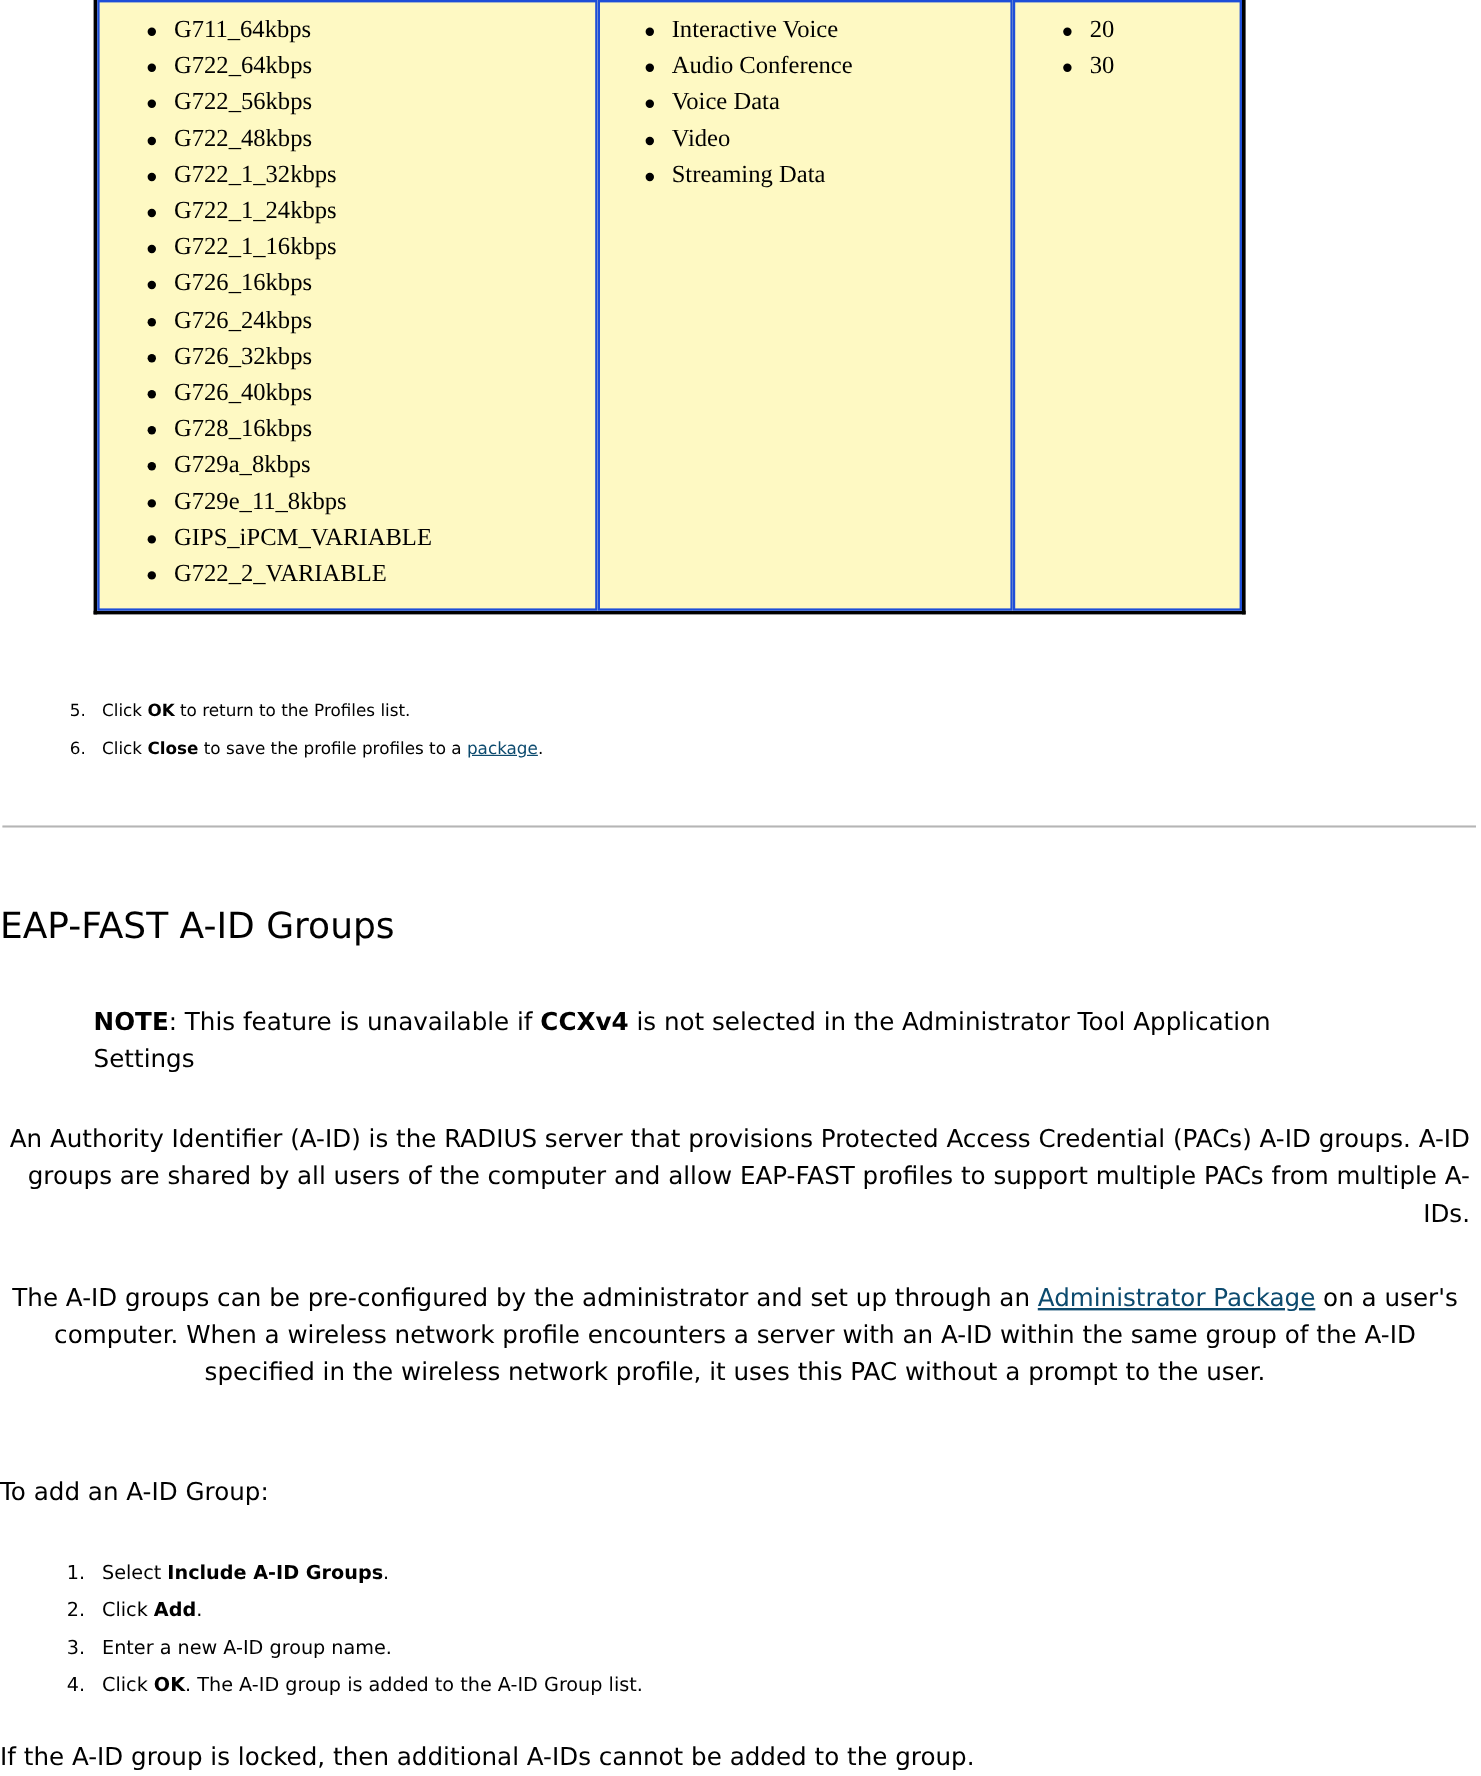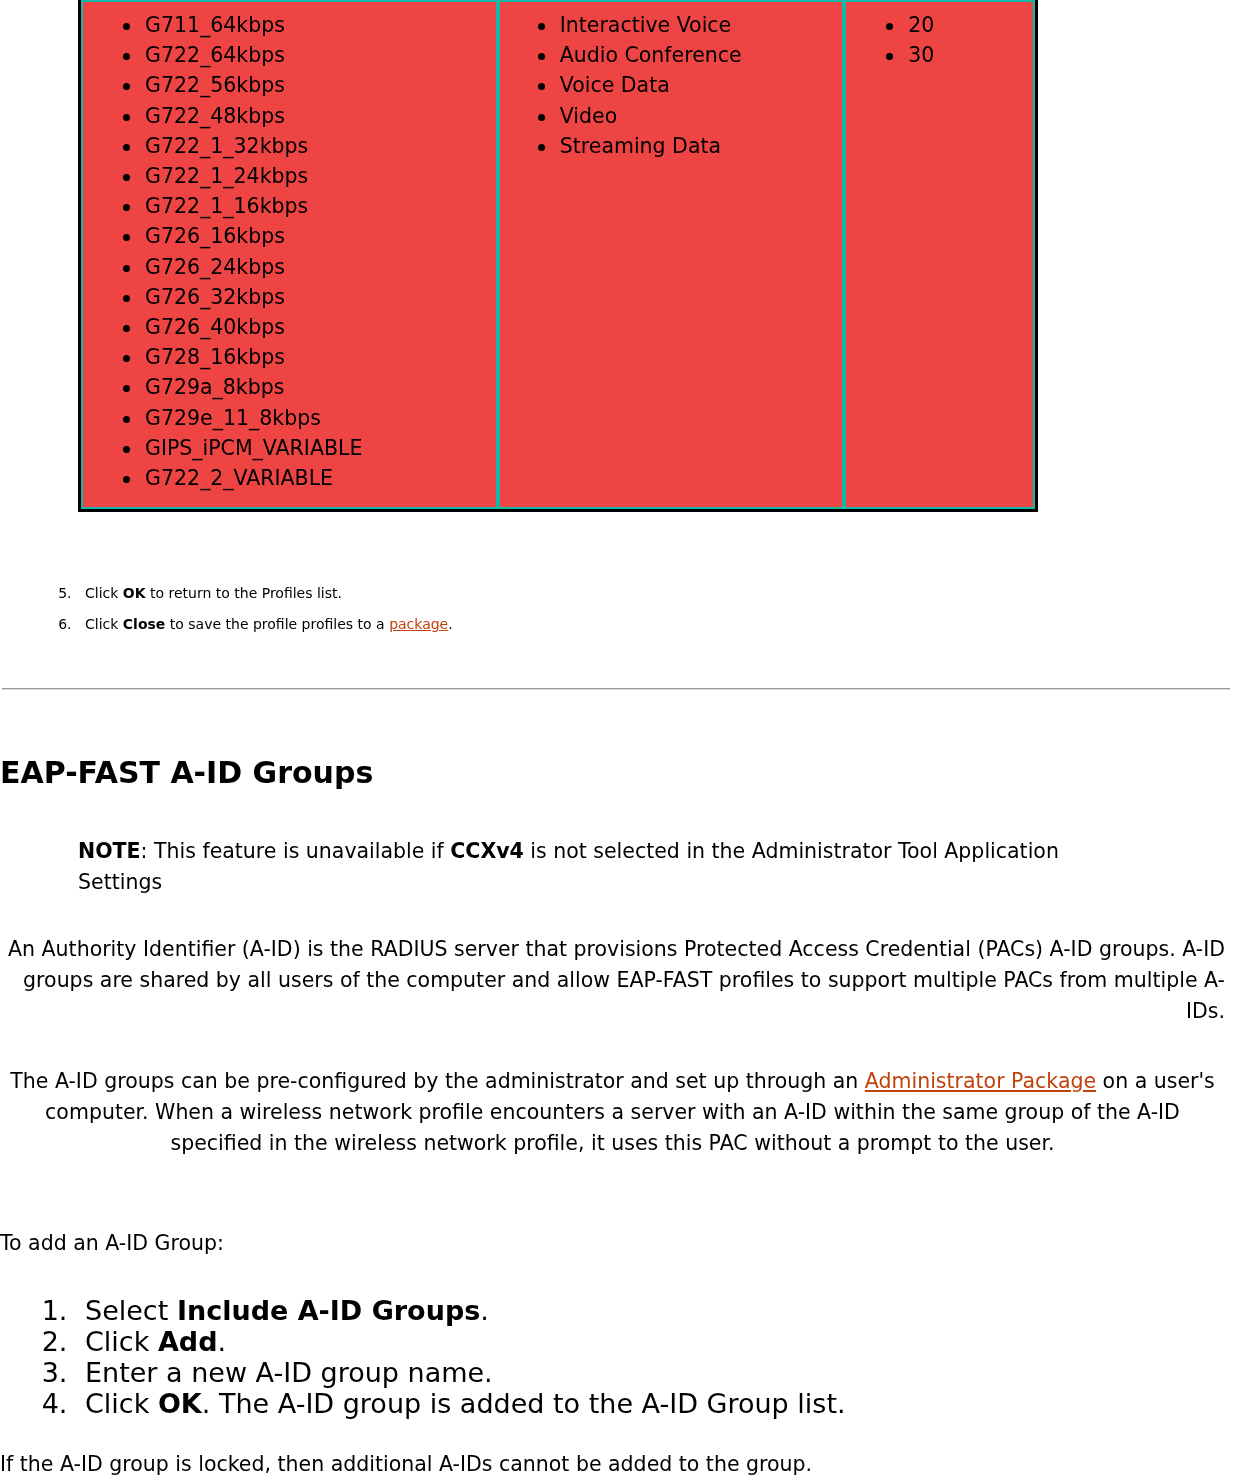--- a/index.html
+++ b/index.html
@@ -29,24 +29,25 @@
     border-collapse: separate;
     border-spacing: 0;
     border: 3px solid #000;
     border-top: 0;
     border-left: 3px solid #000;
     width: 960px;
     background: #fff;
     table-layout: fixed;
   }
   table.codec-table td {
-    border: 2px solid #14b8a6;
+    border: 2px solid #1d4ed8;
     vertical-align: top;
     padding: 0;
-    background: #ef4444;
+    background: #fef9c3;
+    font-family: Liberation Serif, serif;
   }
   td.col-codec   { width: 415px; }
   td.col-usage   { width: 345px; }
   td.col-value   { width: 190px; }
 
   ul.cell-list {
     list-style: none;
     margin: 0;
     padding: 8px 0 14px 0;
   }
@@ -102,21 +103,21 @@
     background: transparent;
   }
 
   
   h1.section-title {
     position: absolute;
     left: 0px;
     top: 755px;
     margin: 0;
     font-size: 30px;
-    font-weight: bold;
+    font-weight: normal;
     letter-spacing: 0px;
     font-family: "DejaVu Sans", sans-serif;
   }
 
   
   .note-block {
     position: absolute;
     left: 78px;
     top: 836px;
     width: 1030px;
@@ -139,30 +140,30 @@
   #para-4 { top: 1449px; }
 
   
   ol.steps-add {
     position: absolute;
     left: 0;
     top: 1295px;
     margin: 0;
     padding-left: 76px;
     list-style-position: outside;
-    font-size: 27px;
+    font-size: 16px;
   }
   ol.steps-add > li {
     line-height: 31px;
     padding-left: 9px;
     white-space: nowrap;
   }
 
   a.doclink {
-    color: #c2410c;
+    color: #0c4a6e;
     text-decoration: underline;
   }
   .b { font-weight: bold; }
 </style>
 </head>
 <body>
 
 <div class="codec-table-wrap">
   <table class="codec-table">
     <tbody>

